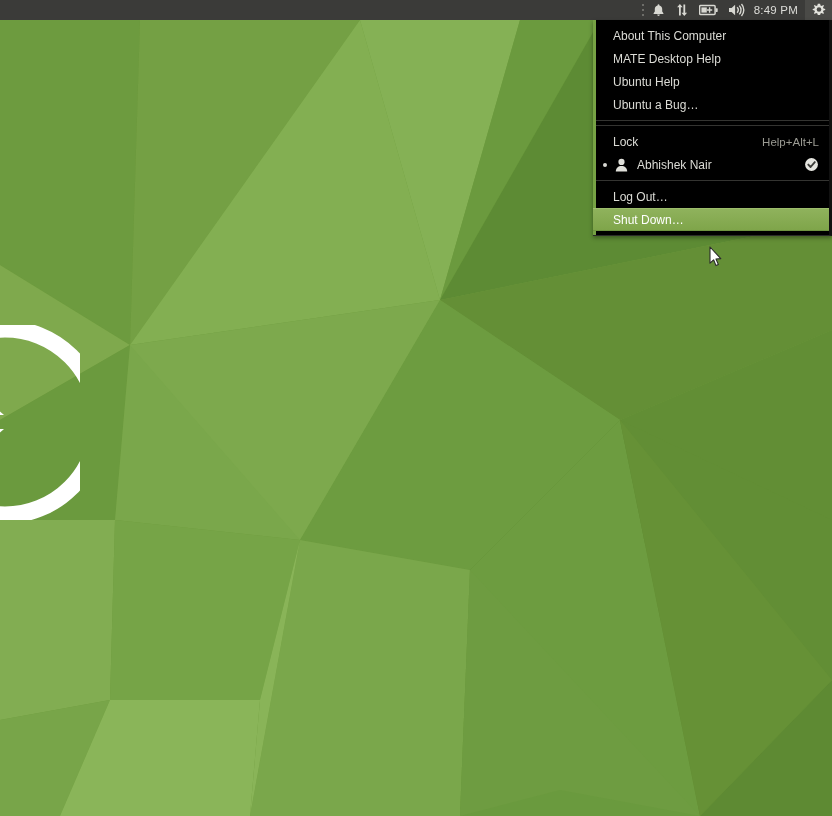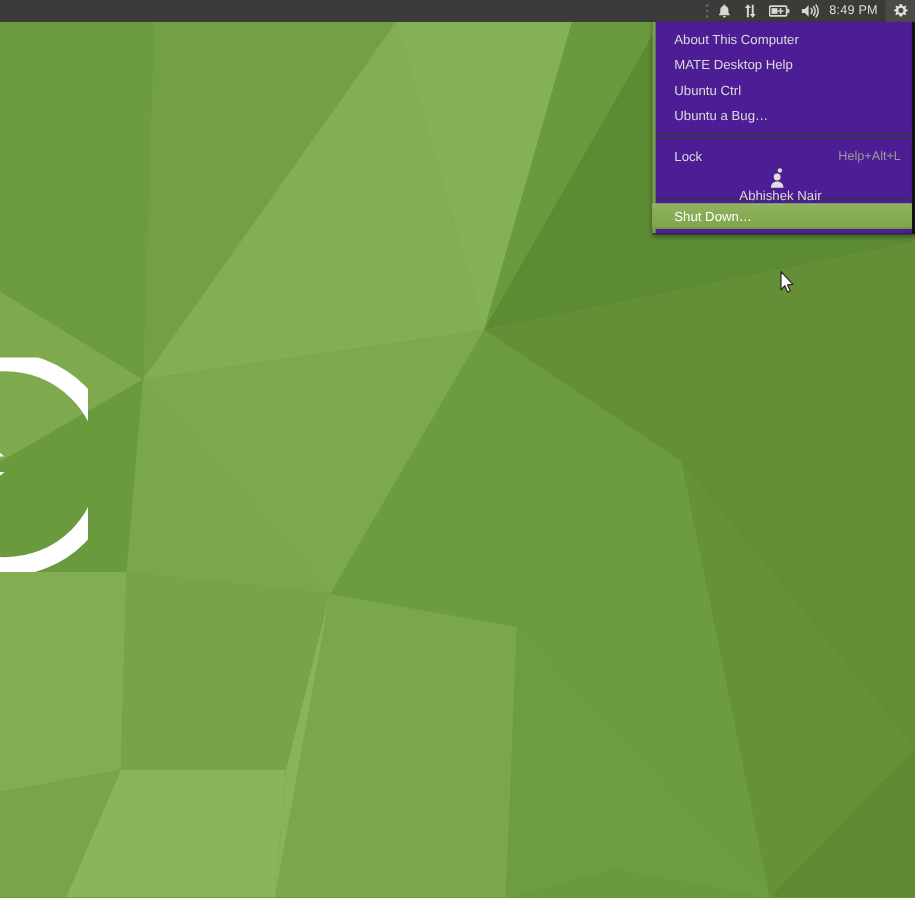--- a/index.html
+++ b/index.html
@@ -67,21 +67,21 @@
     background:#4a4a47;
     width:27px; height:20px;
     padding:0;
   }
 
   
   #menu {
     position:absolute;
     left:593px; top:20px;
     width:239px;
-    background:#4c1d95;
+    background:#000000;
     border-right:3px solid #111;
     border-bottom:1px solid #2b2b29;
     z-index:50;
     padding:4px 0 4px 0;
     box-shadow:0 2px 4px rgba(0,0,0,0.35);
   }
   #menu::before {
     
     content:"";
     position:absolute; left:0; top:0; bottom:0;
@@ -111,21 +111,21 @@
     height:23px;
   }
   .menu-sep {
     height:1px;
     margin:4px 0 4px 0;
     background:#4b4b47;
     border-bottom:1px solid #343431;
   }
 
   
-  .menu-item.user { padding-left:6px;flex-direction:column; }
+  .menu-item.user { padding-left:6px; }
   .user .bullet {
     width:12px; display:flex; justify-content:center; align-items:center;
   }
   .user .bullet i {
     width:4px; height:4px; border-radius:50%;
     background:#d8d8d2; display:block;
   }
   .user .avatar {
     width:20px; height:16px;
     display:flex; align-items:center; justify-content:center;
@@ -259,21 +259,21 @@
 
   <div id="menu">
 
     <div class="menu-item">
       <span class="label">About This Computer</span>
     </div>
     <div class="menu-item">
       <span class="label">MATE Desktop Help</span>
     </div>
     <div class="menu-item">
-      <span class="label">Ubuntu Ctrl</span>
+      <span class="label">Ubuntu Help</span>
     </div>
     <div class="menu-item">
       <span class="label">Ubuntu a Bug…</span>
     </div>
 
     <div class="menu-sep"></div>
 
 
     <div class="menu-sep"></div>
 
@@ -296,20 +296,23 @@
       <span class="check">
         <svg width="15" height="15" viewBox="0 0 15 15">
           <circle cx="7.5" cy="7.5" r="6.4" fill="#e6e6e0"></circle>
           <path d="M4.3 7.6 L6.6 10 L10.8 5.1" fill="none" stroke="#3d3d3a" stroke-width="1.9" stroke-linecap="round" stroke-linejoin="round"></path>
         </svg>
       </span>
     </div>
 
     <div class="menu-sep"></div>
 
+    <div class="menu-item">
+      <span class="label">Log Out…</span>
+    </div>
     <div class="menu-item highlight">
       <span class="label">Shut Down…</span>
     </div>
   </div>
 
   <div id="cursor">
     <svg viewBox="0 0 14 21">
       <path d="M1 1 L1 17.2 L4.6 13.8 L7 19.6 L9.4 18.6 L7 13 L11.8 12.6 Z" fill="#ffffff" stroke="#2b2b2b" stroke-width="1.1" stroke-linejoin="round"></path>
     </svg>
   </div>

